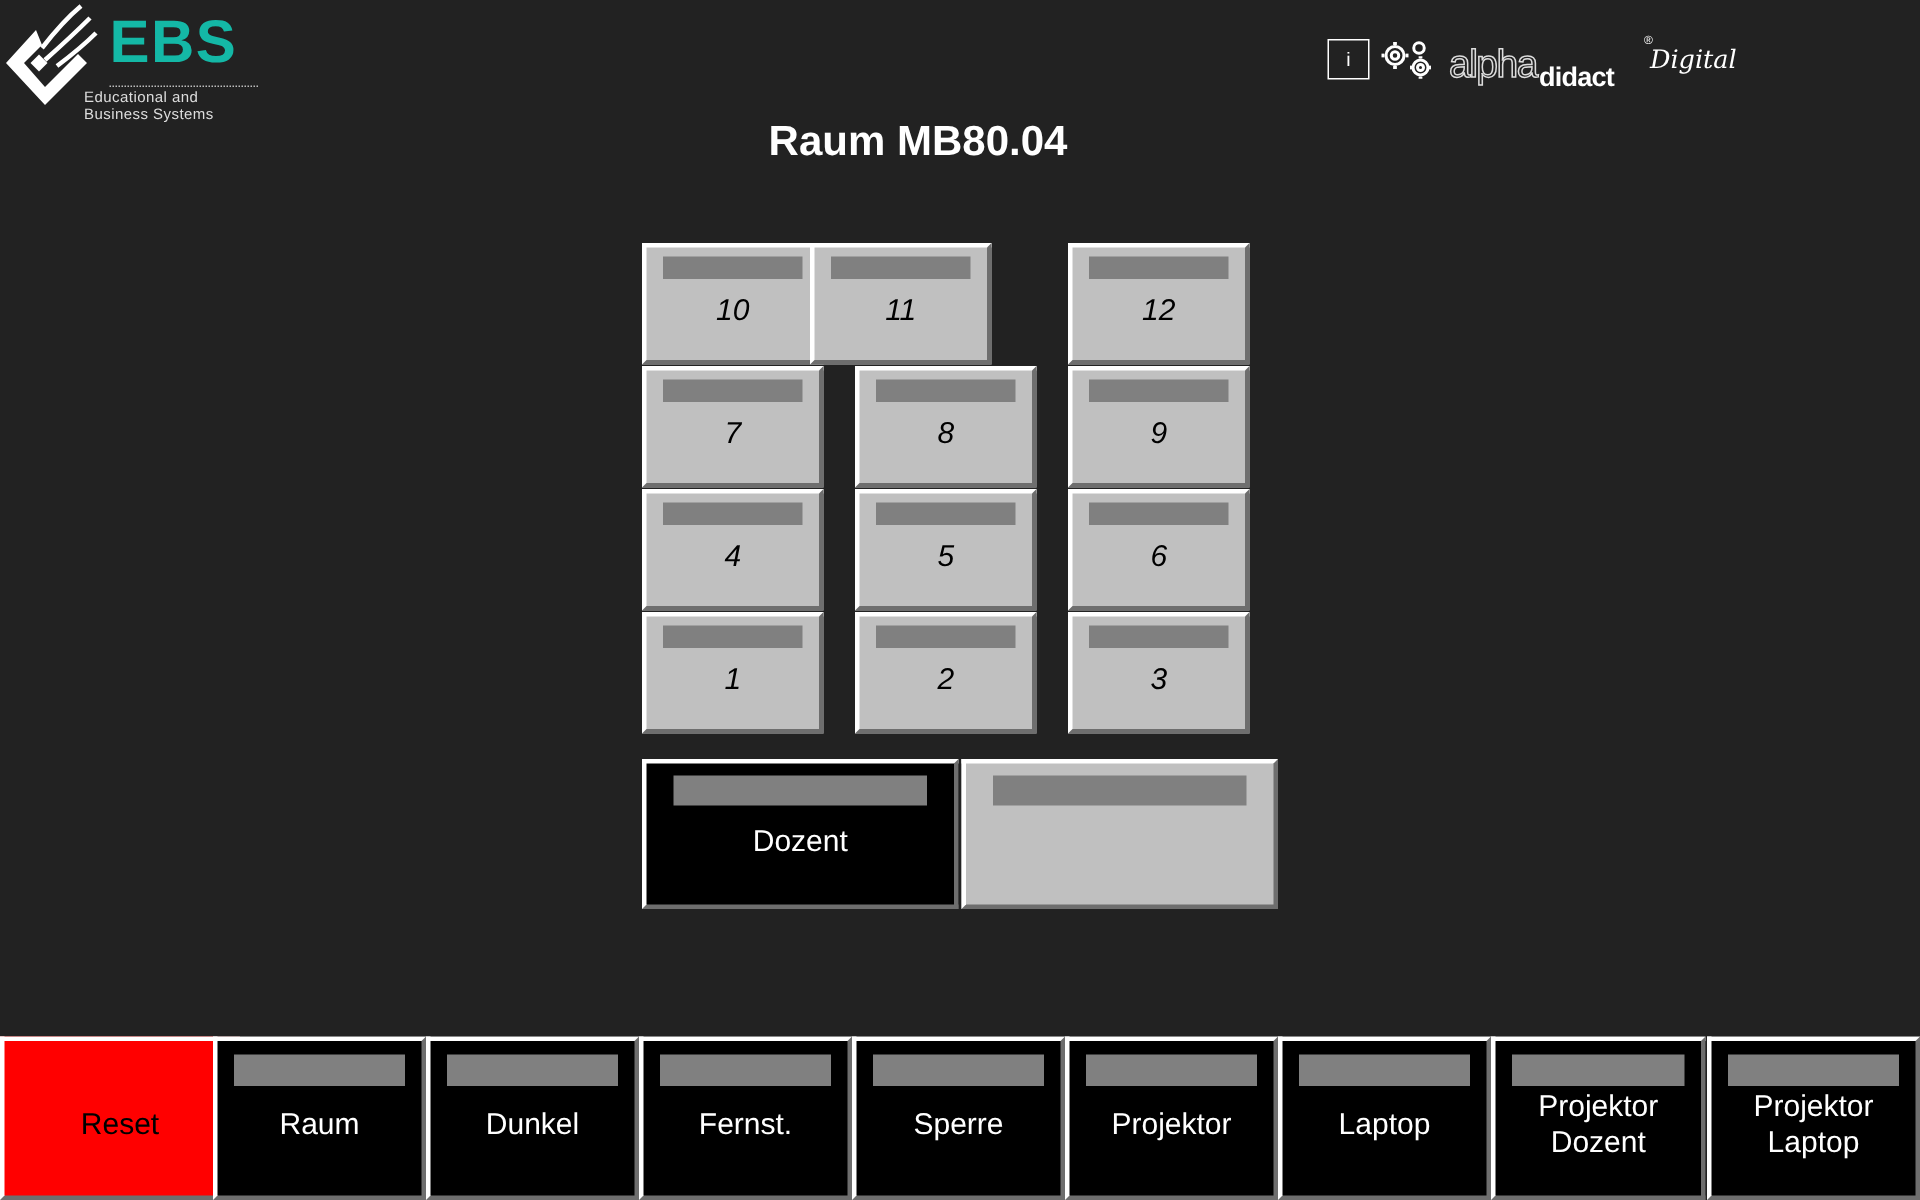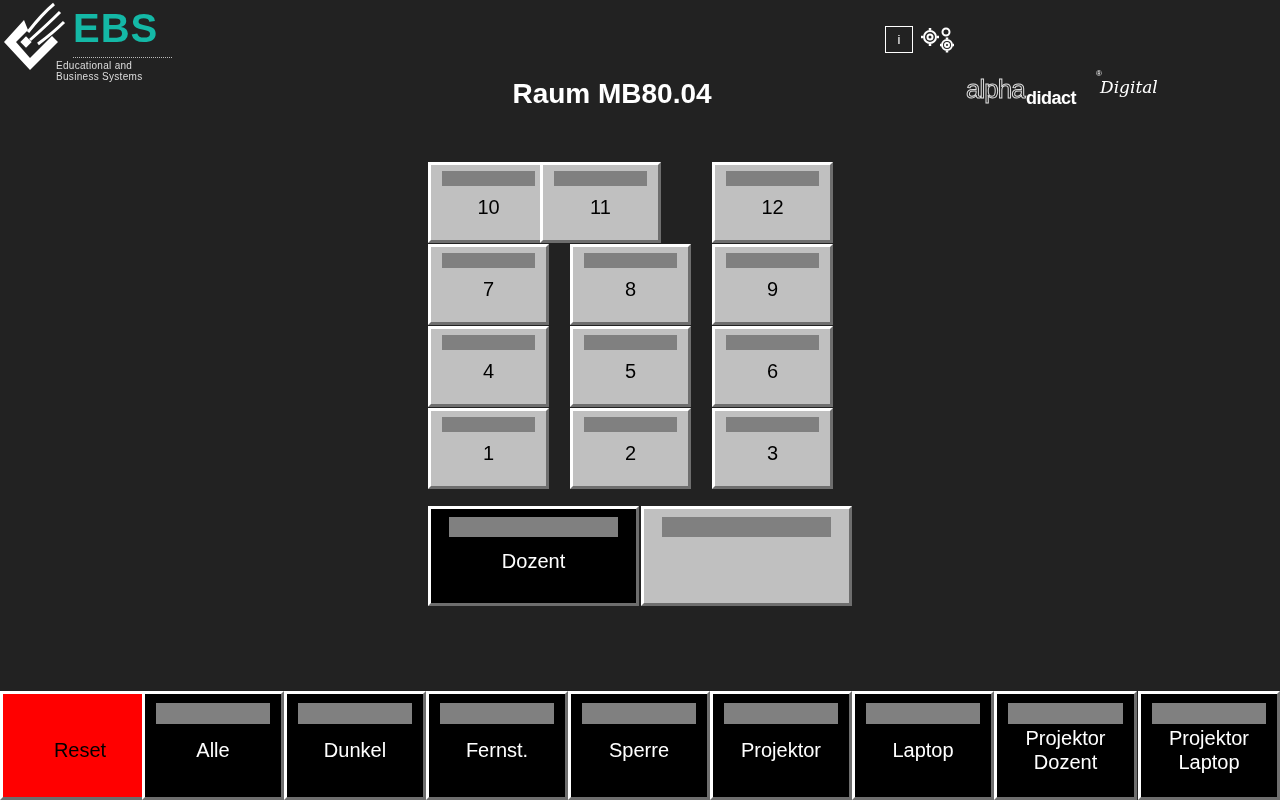--- a/index.html
+++ b/index.html
@@ -21,40 +21,40 @@
     .title {
       position:absolute; left:0; width:1224px; top:30px; text-align:center;
       color:#fff; font-weight:bold; font-size:28px; line-height:38px;margin-top:45px;
     }
     .info-btn {
       position:absolute; left:885px; top:26px; width:28px; height:27px;
       border:1px solid #fff; color:#fff; font-size:13px; text-align:center; line-height:26px;
       box-sizing:border-box;
     }
     .gears { position:absolute; left:920px; top:26px; width:38px; height:28px; }
-    .alpha-logo { position:absolute; left:966px; top:22px; height:36px; width:190px;margin-top:47px; }
+    .alpha-logo { position:absolute; left:966px; top:22px; height:36px; width:190px; }
     .alpha-logo .alpha { position:absolute; left:0; top:5px; color:transparent; -webkit-text-stroke:1px #ddd; font-size:26px; letter-spacing:-1px; }
     .alpha-logo .didact { position:absolute; left:60px; top:19px; color:#fff; font-weight:bold; font-size:18px; letter-spacing:-0.5px;
       background:repeating-linear-gradient(#222 0 1px, transparent 1px 3px); }
     .alpha-logo .reg { position:absolute; left:130px; top:0px; color:#fff; font-size:8px; }
     .alpha-logo .digital { position:absolute; left:134px; top:8px; color:#fff; font-family:"DejaVu Serif", serif; font-style:italic; font-size:17px; }
 
     .btn {
       position:absolute; box-sizing:border-box;
       border-style:solid; border-width:3px;
       border-color:#ffffff #6e6e6e #6e6e6e #ffffff;
       background:#c0c0c0; color:#000;
       font-size:20px; text-align:center; cursor:pointer;
     }
     .btn.dark { background:#000; color:#fff; }
     .btn.red { background:#ff0000; color:#000; }
     .btn .bar { position:absolute; background:#808080; }
     .btn .lbl { position:absolute; left:0; right:0; }
 
-    .grid-btn { width:121px; height:81px; }
+    .grid-btn { width:121px; height:81px;font-style:italic; }
     .grid-btn .bar { left:11px; right:11px; top:6px; height:15px; }
     .grid-btn .lbl { top:31px; line-height:22px; }
 
     .src-btn { width:211px; height:100px; }
     .src-btn .bar { left:18px; right:18px; top:8px; height:20px; }
     .src-btn .lbl { top:40px; line-height:24px; }
 
     .bot-btn { top:691px; height:109px; width:142px; }
     .bot-btn .bar { left:11px; right:11px; top:9px; height:21px; }
     .bot-btn .lbl { top:44px; line-height:24px; }
@@ -172,21 +172,21 @@
 <div class="btn src-btn" style="left:641px;top:506px">
   <div class="bar"></div>
 </div>
 
 <div>
   <div class="btn bot-btn red" style="left:0px;width:160px">
     <div class="lbl">Reset</div>
   </div>
   <div class="btn bot-btn dark" style="left:142px">
     <div class="bar"></div>
-    <div class="lbl">Alle</div>
+    <div class="lbl">Raum</div>
   </div>
   <div class="btn bot-btn dark" style="left:284px">
     <div class="bar"></div>
     <div class="lbl">Dunkel</div>
   </div>
   <div class="btn bot-btn dark" style="left:426px">
     <div class="bar"></div>
     <div class="lbl">Fernst.</div>
   </div>
   <div class="btn bot-btn dark" style="left:568px">

